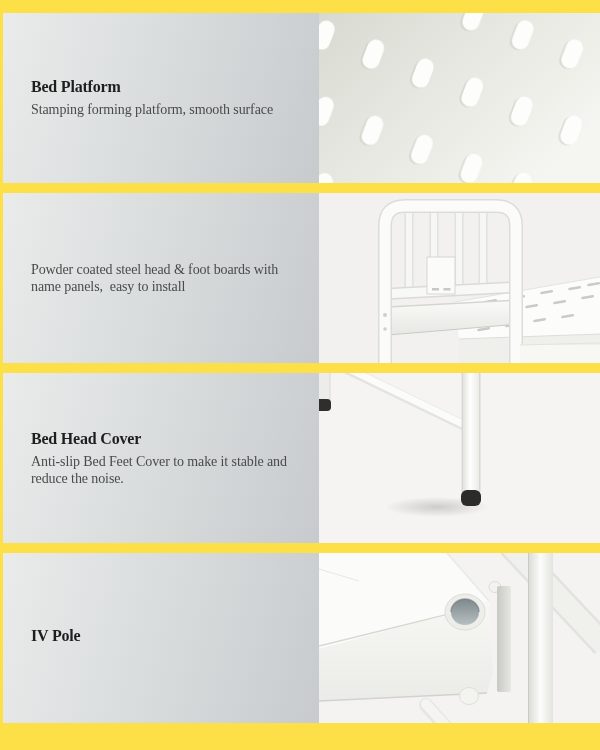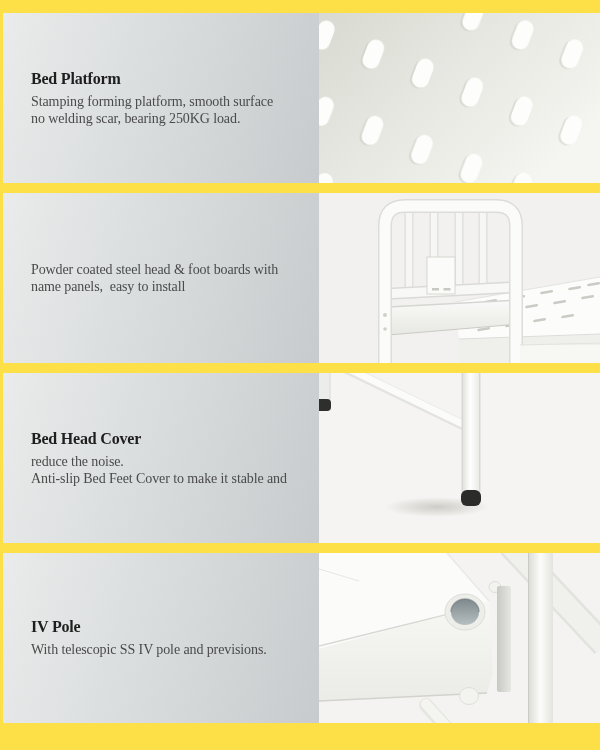--- a/index.html
+++ b/index.html
@@ -46,21 +46,20 @@
 </style>
 </head>
 <body>
 
 <div class="page">
 
   <section class="feature-section">
     <div class="text-panel">
       <h2 class="section-title">Bed Platform</h2>
       <p class="section-line">Stamping forming platform, smooth surface</p>
-      <p class="section-line">no welding scar, bearing 250KG load.</p>
     </div>
     <div class="photo">
       <svg width="281" height="170" viewBox="0 0 281 170" xmlns="http://www.w3.org/2000/svg">
         <defs>
           <linearGradient id="plateGrad" x1="0%" y1="0%" x2="100%" y2="65%">
             <stop offset="0" stop-color="#d8dad2"></stop>
             <stop offset="0.5" stop-color="#e7e8e1"></stop>
             <stop offset="1" stop-color="#f5f5f1"></stop>
           </linearGradient>
           <pattern id="holes" width="53" height="143" patternUnits="userSpaceOnUse" patternTransform="rotate(21)">
@@ -151,22 +150,22 @@
           <rect x="201" y="152" width="80" height="18" fill="#f7f7f4"></rect>
           <line x1="201" y1="152" x2="281" y2="150" stroke="#e2e2de" stroke-width="1"></line>
         </g>
       </svg>
     </div>
   </section>
 
   <section class="feature-section">
     <div class="text-panel">
       <h2 class="section-title">Bed Head Cover</h2>
+      <p class="section-line">Anti-slip Bed Feet Cover to make it stable and</p>
       <p class="section-line">reduce the noise.</p>
-      <p class="section-line">Anti-slip Bed Feet Cover to make it stable and</p>
     </div>
     <div class="photo">
       <svg width="281" height="170" viewBox="0 0 281 170" xmlns="http://www.w3.org/2000/svg">
         <defs>
           <radialGradient id="shadGrad" cx="0.5" cy="0.5" r="0.5">
             <stop offset="0" stop-color="#8c8c84" stop-opacity="0.38"></stop>
             <stop offset="0.7" stop-color="#8c8c84" stop-opacity="0.12"></stop>
             <stop offset="1" stop-color="#8c8c84" stop-opacity="0"></stop>
           </radialGradient>
           <linearGradient id="legGrad" gradientUnits="userSpaceOnUse" x1="143" y1="0" x2="161" y2="0">
@@ -196,21 +195,20 @@
         </g>
 
         <rect x="142" y="117" width="20" height="16" rx="6" fill="#2b2b2a"></rect>
       </svg>
     </div>
   </section>
 
   <section class="feature-section">
     <div class="text-panel">
       <h2 class="section-title">IV Pole</h2>
-      <p class="section-line">With telescopic SS IV pole and previsions.</p>
     </div>
     <div class="photo">
       <svg width="281" height="170" viewBox="0 0 281 170" xmlns="http://www.w3.org/2000/svg">
         <defs>
           <linearGradient id="boreGrad" x1="0" y1="0" x2="0" y2="1">
             <stop offset="0" stop-color="#7e898d"></stop>
             <stop offset="1" stop-color="#b6bfc1"></stop>
           </linearGradient>
           <linearGradient id="poleGrad" gradientUnits="userSpaceOnUse" x1="209" y1="0" x2="234" y2="0">
             <stop offset="0" stop-color="#d9d9d5"></stop>

